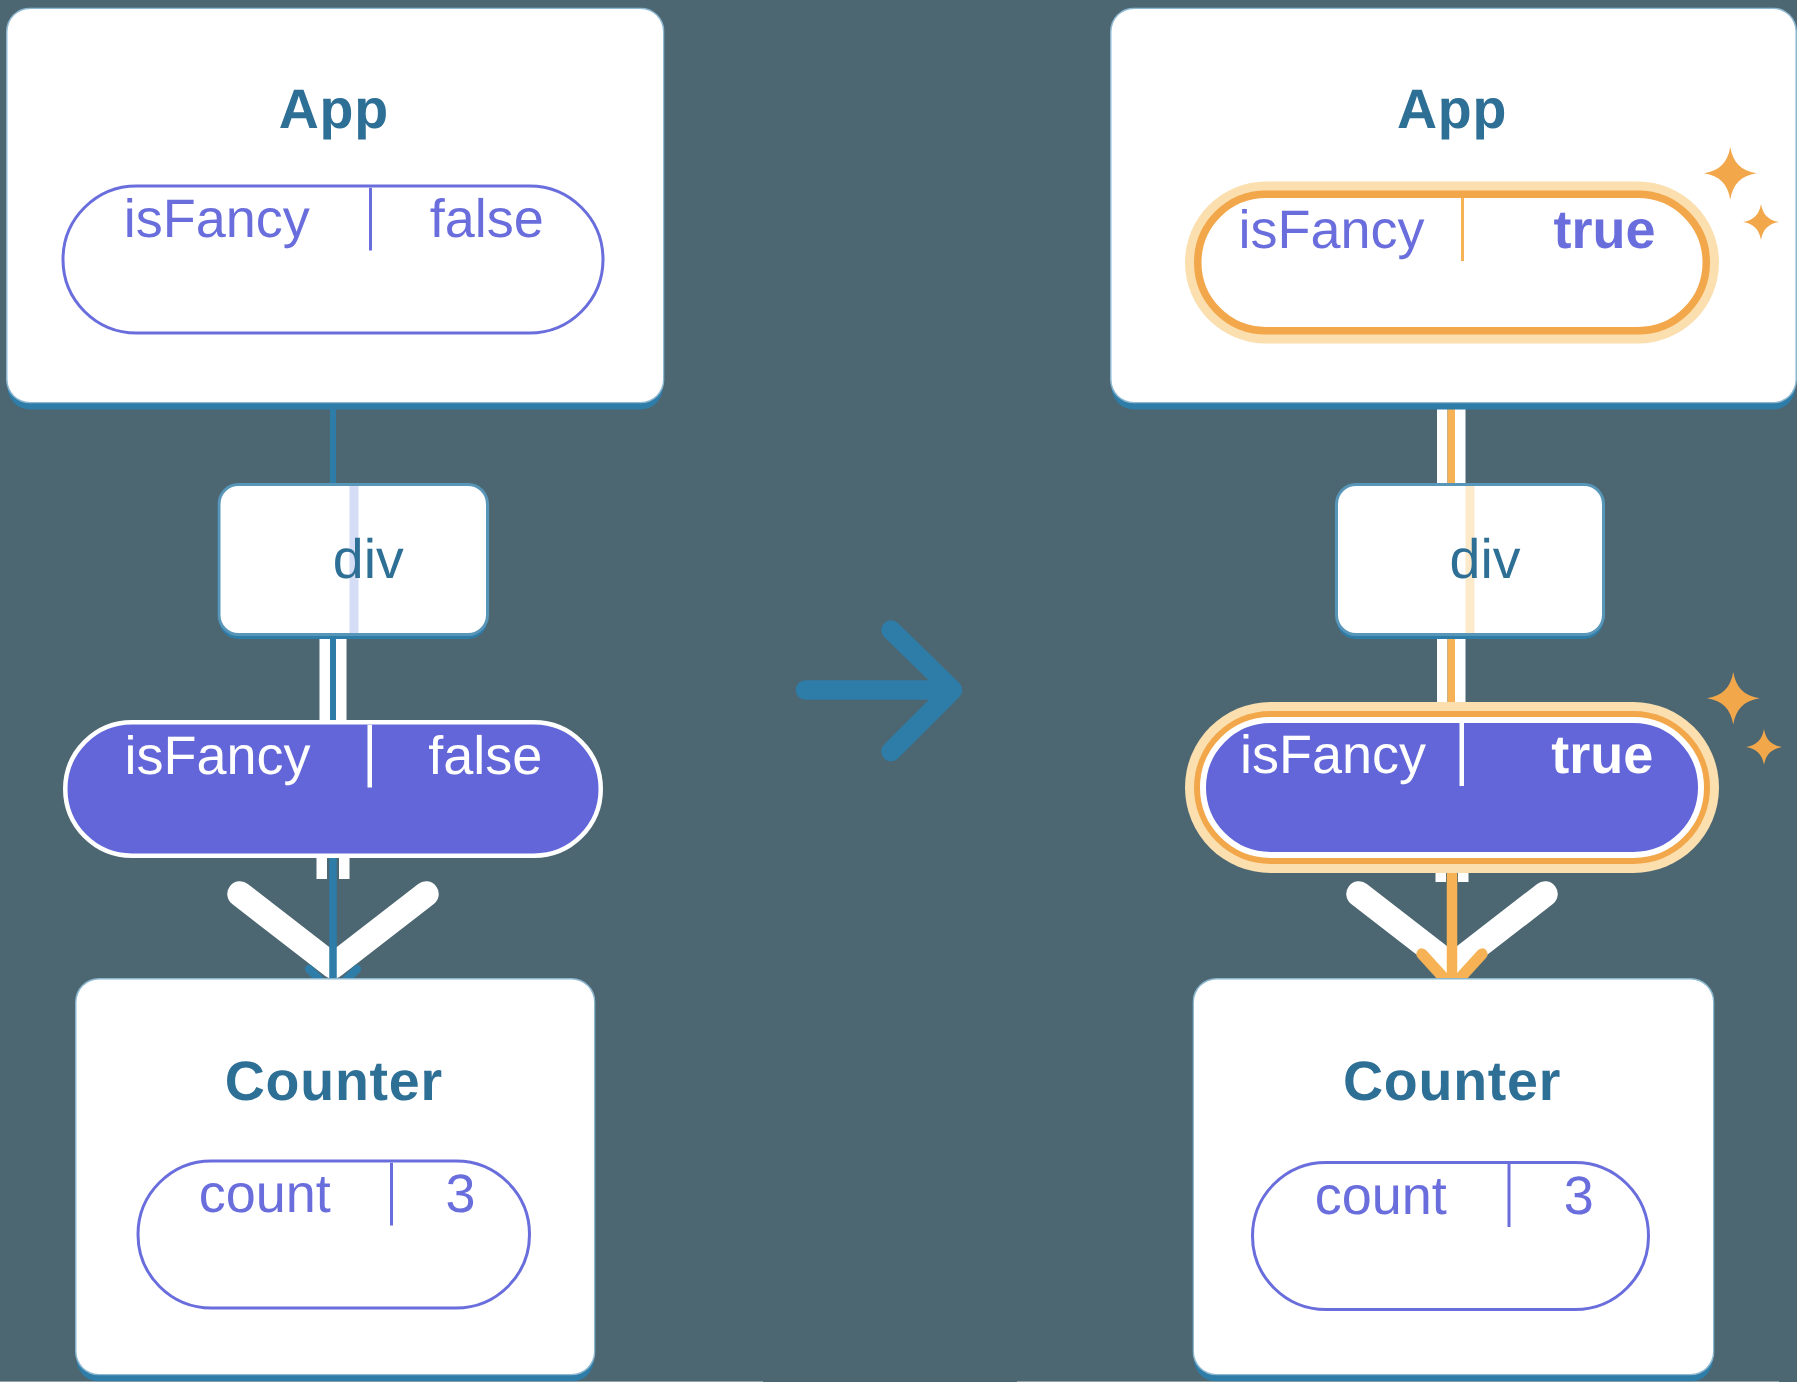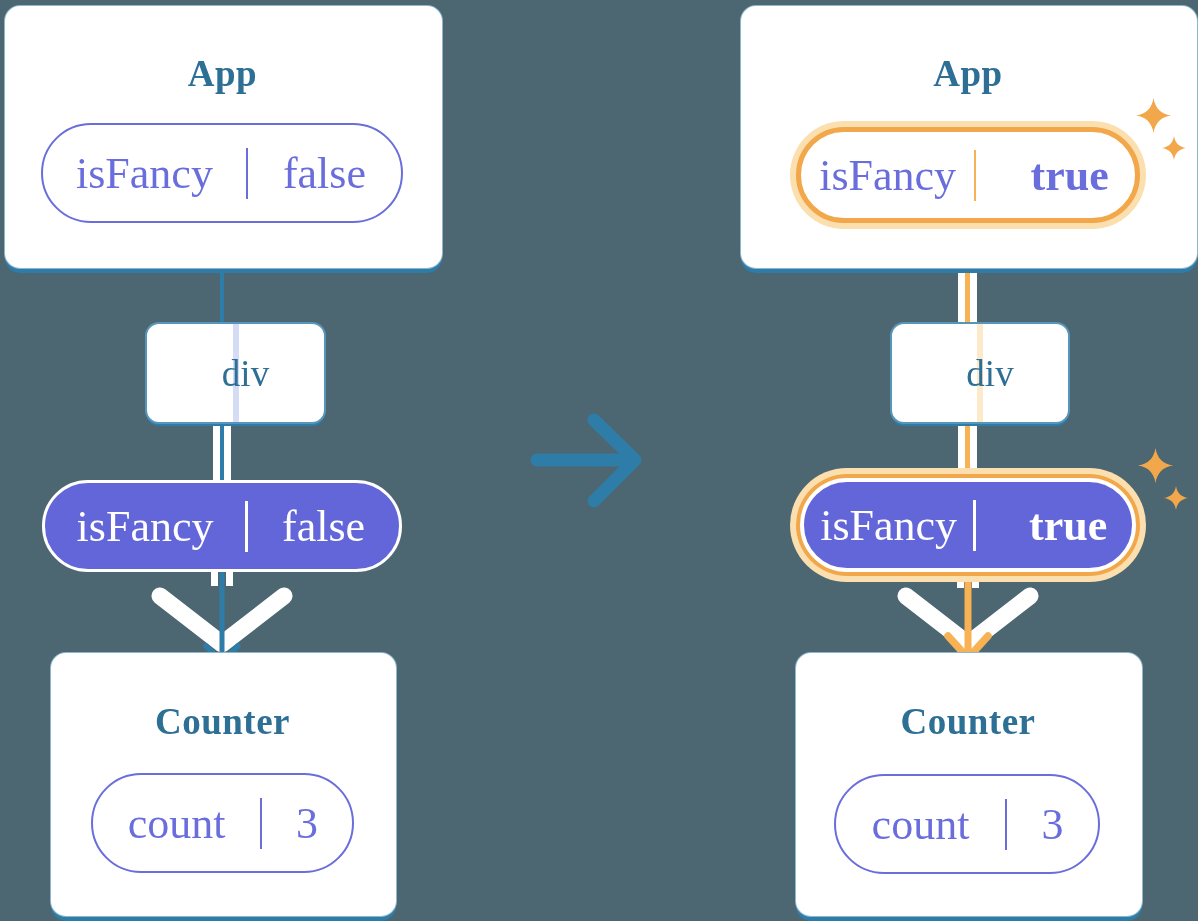--- a/index.html
+++ b/index.html
@@ -1,19 +1,19 @@
 <!DOCTYPE html>
 <html style="--bg: #4c6771; --blue: #2e7ca8; --title: #2e6f96; --purple: #6366d8; --purple_text: #6a6edc; --orange: #f2a74b; --orange_line: #f6b254; --peach: #fbdfae; --lavender_line: #d5dcf5; --peach_line: #fdeacb;"><head>
 <meta charset="utf-8">
 <style>
   html,body { margin:0; padding:0; }
   .stage {
     position:relative; width:1198px; height:921px;
     background:var(--bg); overflow:hidden;
-    font-family:Liberation Serif, serif;
+    font-family:Liberation Sans, sans-serif;
   }
   .abs { position:absolute; }
 
   
   .card {
     position:absolute; background:#fff; border-radius:16px;
     border:1px solid rgba(46,124,168,.55);
     box-shadow:0 5px 0 -1px var(--blue);
   }
   .divbox {
@@ -25,22 +25,22 @@
   .divbox .inner-line { position:absolute; top:0; bottom:0; left:50%; width:6px; margin-left:-3px; }
   .divbox .lbl { position:relative; font-size:37px; font-weight:500; color:var(--title); }
 
   .title {
     position:absolute; text-align:center; font-size:37px; font-weight:600;
     color:var(--title); letter-spacing:.5px;
   }
 
   
   .pill {
-    position:absolute; display:flex; align-items:center;
-    border-radius:999px; font-size:44px; box-sizing:border-box; overflow:hidden;
+    position:absolute; display:flex; align-items:flex-start;
+    border-radius:999px; font-size:36px; box-sizing:border-box; overflow:hidden;
   }
   .pill .cell { display:flex; align-items:center; justify-content:center; }
   .pill .k { width:57%; } .pill .v { width:43%; }
   .pill.statepill .k { width:65%; } .pill.statepill .v { width:35%; }
 
   .pill.light { background:#fff; border:2.5px solid var(--purple_text); color:var(--purple_text); }
   .pill.light .k { border-right:2.5px solid var(--purple_text); }
 
   .pill.solid { background:var(--purple); border:3px solid #fff; color:#fff; font-weight:500; }
   .pill.solid .k { border-right:3px solid #fff; }

